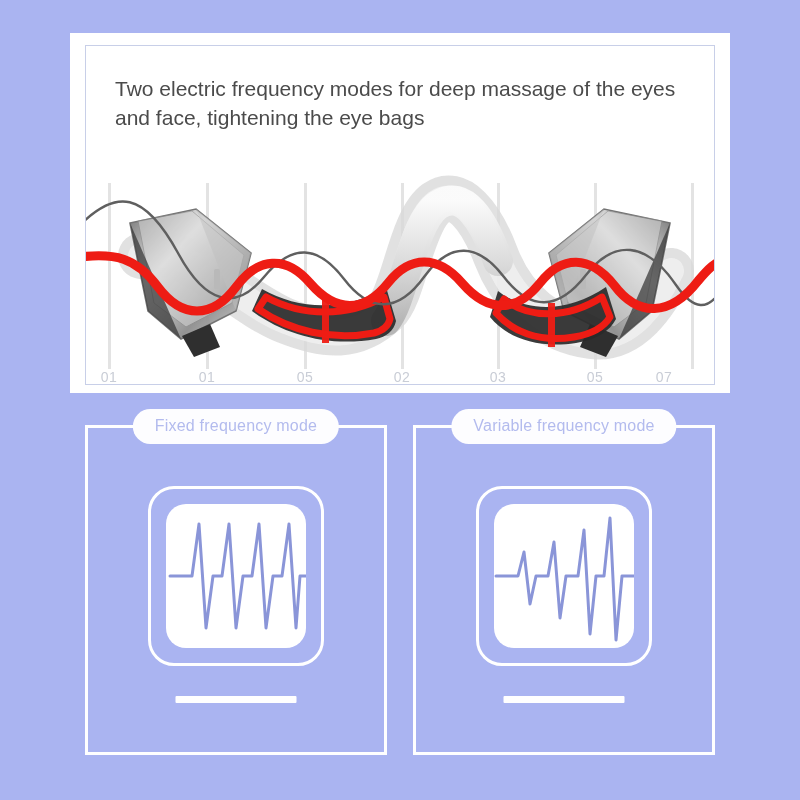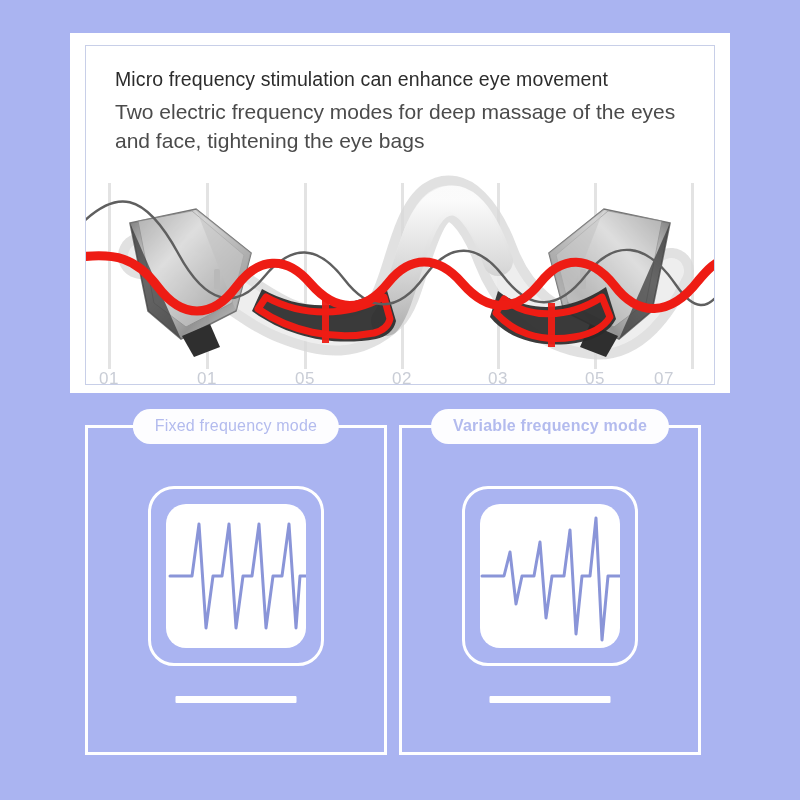--- a/index.html
+++ b/index.html
@@ -71,36 +71,36 @@
     position: absolute;
     left: 16px;
     top: 336px;
     width: 628px;
     height: 30px;
   }
   .axis-label {
     position: absolute;
     top: 0;
     transform: translateX(-50%);
-    font-size: 17px;
+    font-size: 14px;
     color: #c9cdd6;
     letter-spacing: 0.5px;
   }
 
   
   .mode-card {
     position: absolute;
     top: 425px;
     width: 302px;
     height: 330px;
     box-sizing: border-box;
     border: 3px solid #ffffff;
   }
   .mode-card.left  { left: 85px; }
-  .mode-card.right { left: 399px; font-weight: bold; }
+  .mode-card.right { left: 413px; }
 
   .mode-pill {
     position: absolute;
     top: -19px;
     left: 50%;
     transform: translateX(-50%);
     background: #fdfdff;
     border-radius: 22px;
     padding: 8px 22px 9px;
     font-size: 16px;
@@ -149,21 +149,20 @@
 </style>
 </head>
 <body>
 
 <div class="page">
 
   <div class="hero-card">
     <div class="hero-inner-border"></div>
 
     <div class="hero-text">
-      <div class="hero-title">Micro frequency stimulation can enhance eye movement</div>
       <div class="hero-sub">Two electric frequency modes for deep massage of the eyes and face, tightening the eye bags</div>
     </div>
 
     <div class="illus">
       <svg viewBox="0 0 628 230" width="628" height="230" xmlns="http://www.w3.org/2000/svg">
         <defs>
           <linearGradient id="devGrad" x1="0" y1="0" x2="0" y2="1">
             <stop offset="0%" stop-color="#f3f3f3"></stop>
             <stop offset="40%" stop-color="#c9c9c9"></stop>
             <stop offset="100%" stop-color="#9d9d9d"></stop>

